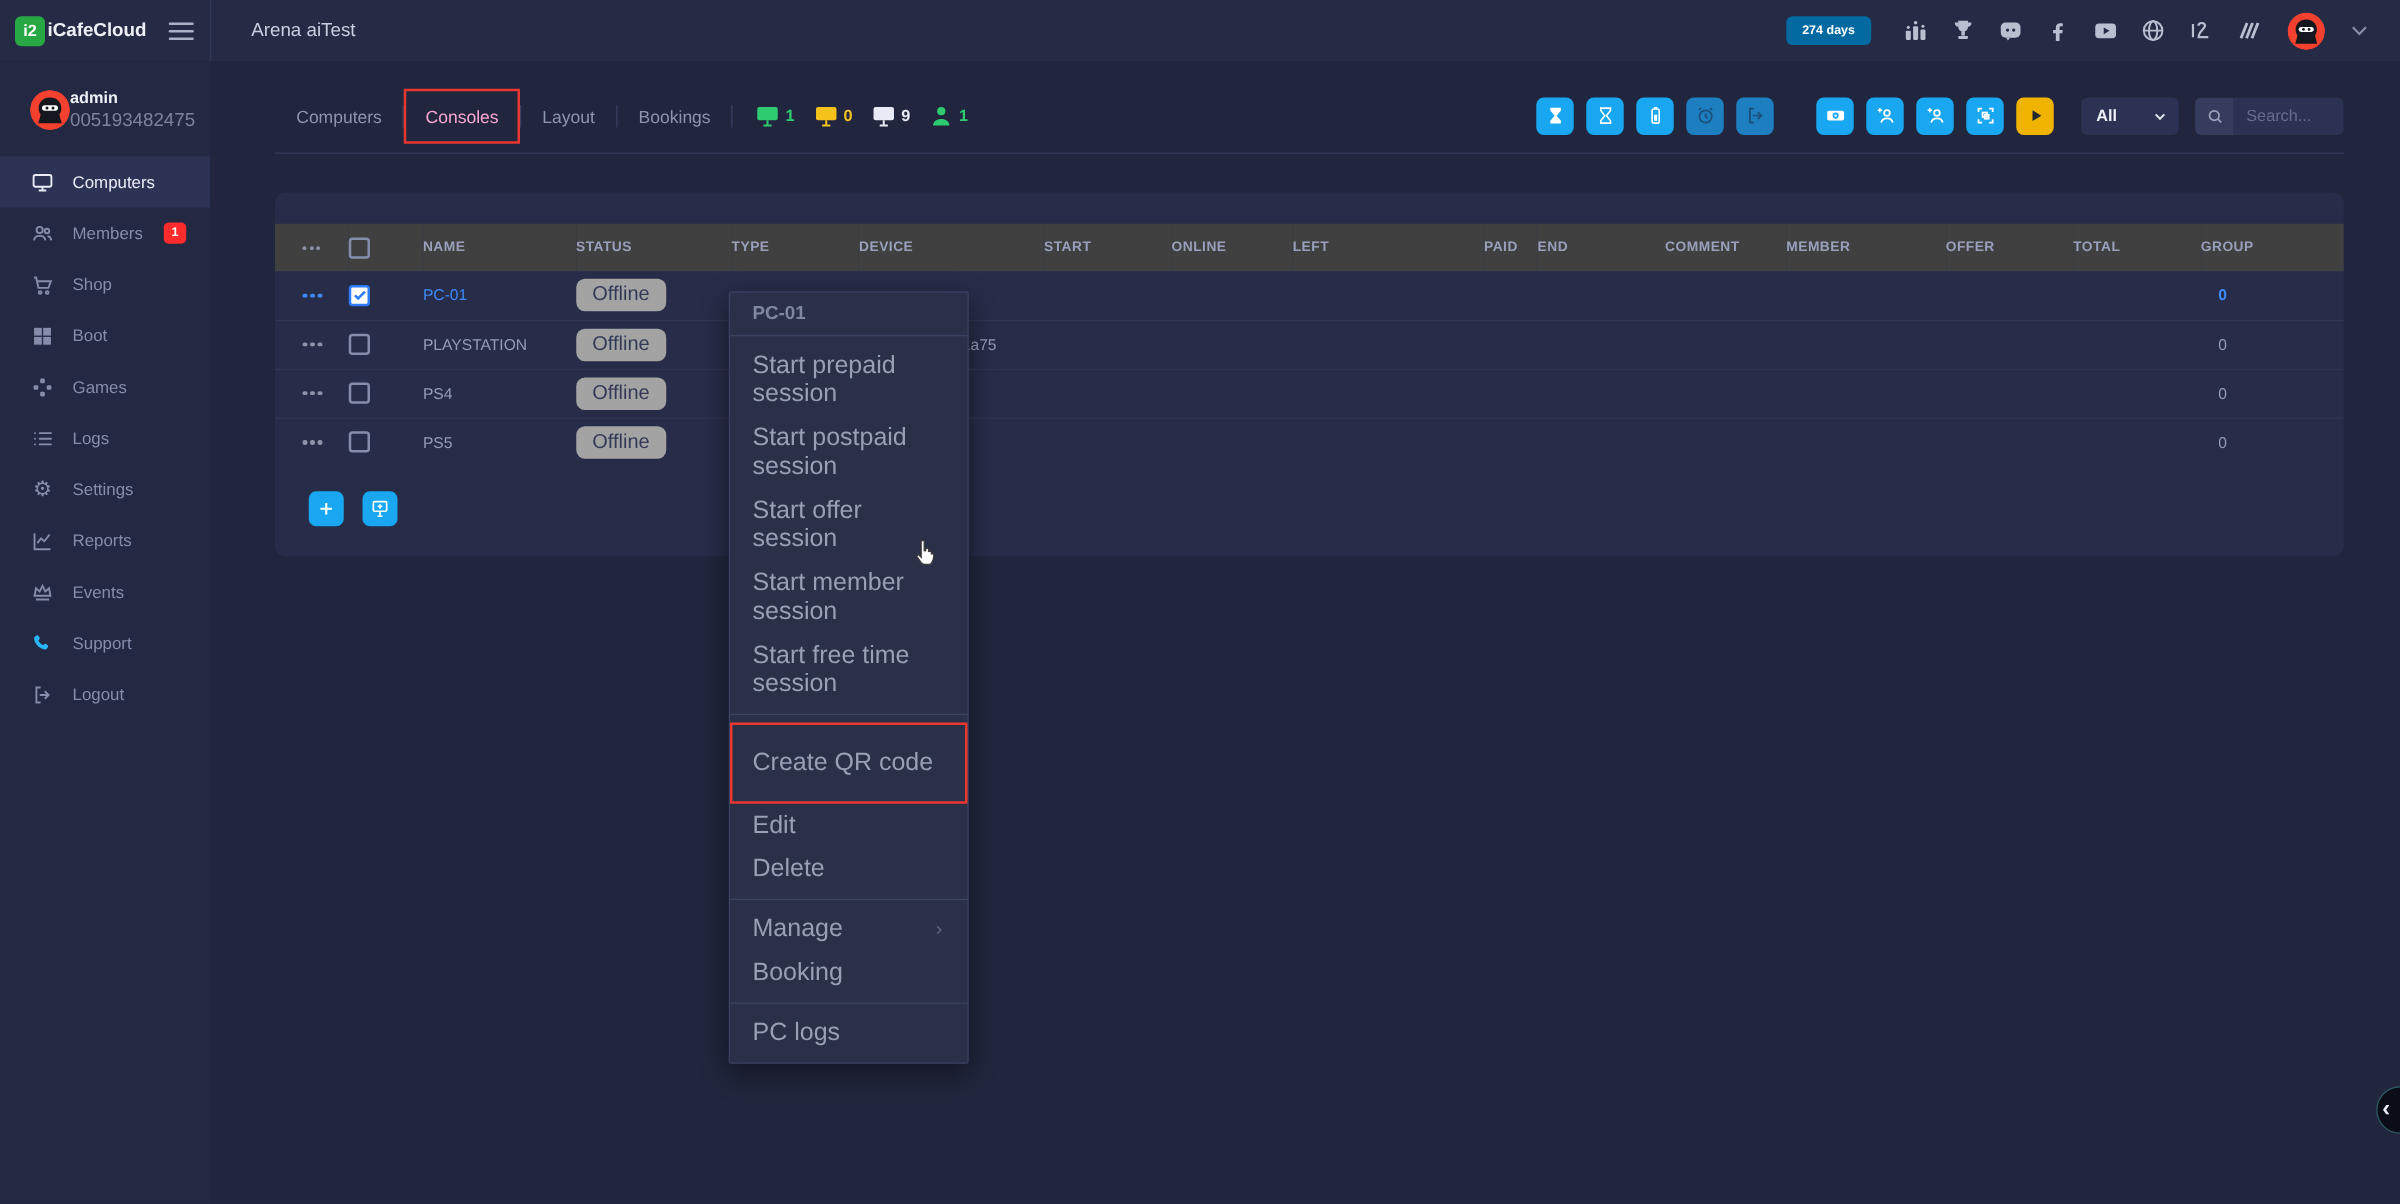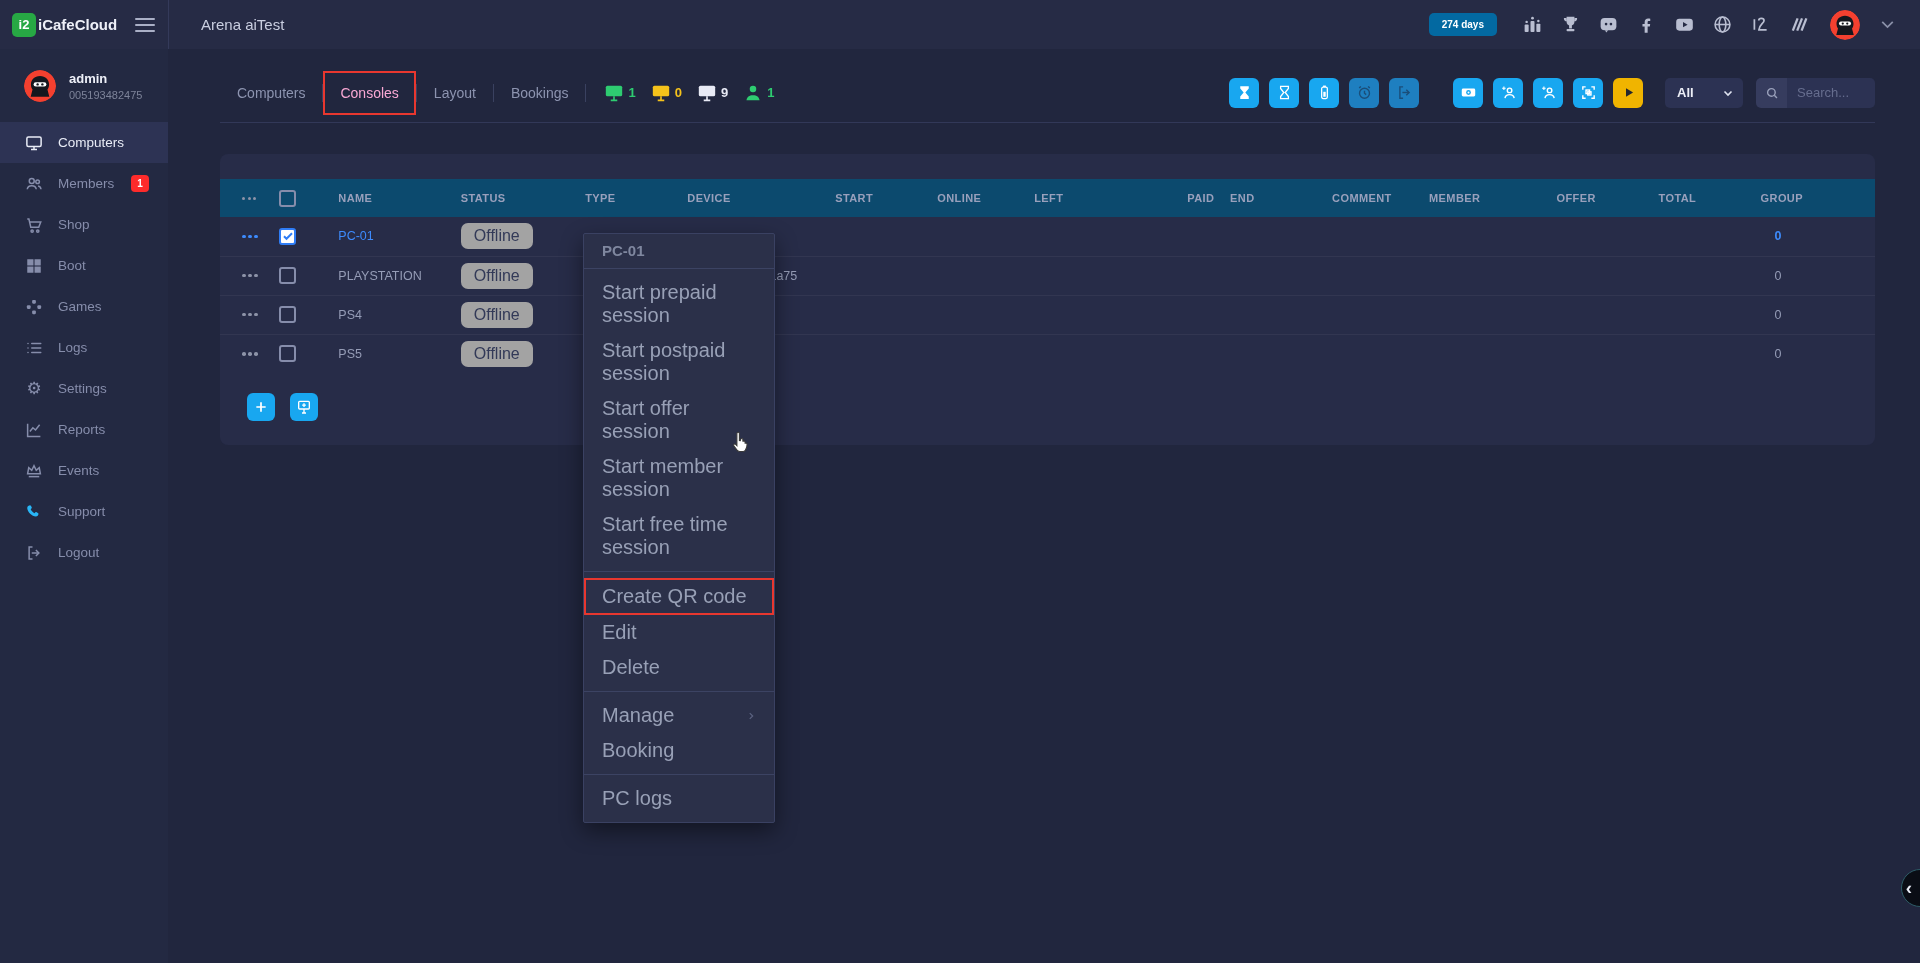--- a/index.html
+++ b/index.html
@@ -25,24 +25,24 @@
   .days-badge { background:#0369a1; color:#fff; font-weight:bold; font-size:10px;
                 padding:6px 13px; border-radius:5px; margin-right:8px; }
   .tb-icon { width:21px; height:21px; color:#b9bed1; display:flex; align-items:center; justify-content:center; }
   .tb-icon svg { width:21px; height:21px; }
   .avatar-sm { width:30px; height:30px; border-radius:50%; overflow:hidden; margin-left:4px; }
   .chev { color:#8a90a8; }
 
   
   .sidebar { position:absolute; top:49px; left:0; width:168px; height:914px;
              background:#232942; z-index:4; }
-  .side-user { display:flex; align-items:center; gap:13px; padding:21px 0 20px 24px; }
+  .side-user { display:flex; align-items:center; padding:21px 0 20px 24px; }
   .side-user .avatar-lg { width:32px; height:32px; border-radius:50%; overflow:hidden; }
   .su-name { color:#eef0f8; font-weight:bold; font-size:13px; }
-  .su-id { color:#7d8399; font-size:11px; margin-top:3px; }
+  .su-id { color:#7d8399; font-size:15px; margin-top:3px; }
   .nav-item { height:41px; display:flex; align-items:center; gap:15px; padding-left:25px;
               color:#868dab; font-size:13.5px; cursor:pointer; }
   .nav-item svg { width:18px; height:18px; flex:none; }
   .nav-item.active { background:#2d3354; color:#e9ecf6; }
   .nav-item.active svg { color:#e9ecf6; }
   .nav-gear { font-size:17px; line-height:18px; width:18px; text-align:center; }
   .nav-badge { background:#fd2b2b; color:#fff; font-size:10px; font-weight:bold;
                border-radius:4px; padding:3px 6px; margin-left:2px; }
   .icon-accent { color:#29b6f6 !important; }
 
@@ -77,21 +77,21 @@
                       justify-content:center; color:#9aa1bb; }
   .search-icon-cell svg { width:14px; height:14px; }
   .searchbox input { width:88px; background:#2c3253; border:none; outline:none;
                      color:#c9cee0; font-size:13px; padding:0 10px;
                      font-family:"Liberation Sans", sans-serif; }
   .searchbox input::placeholder { color:#666d8e; }
 
   
   .card { margin-top:31px; background:#272c48; border-radius:8px; padding:25px 0 24px 0; }
   table { width:100%; border-collapse:collapse; table-layout:fixed; }
-  th { background:#0c4a6e; height:38px; font-size:11px; color:#99a0bc; text-align:left;
+  th { background:#404040; height:38px; font-size:11px; color:#99a0bc; text-align:left;
        letter-spacing:.4px; font-weight:bold; }
   td { height:39px; font-size:12.5px; color:#959cb6; border-bottom:1px solid rgba(255,255,255,.05); }
   tbody tr:last-child td { border-bottom:none; }
   .dots { display:flex; gap:2.5px; cursor:pointer; padding-left:22px; }
   .dots i { width:3.5px; height:3.5px; border-radius:50%; background:#8d93a8; }
   .dots.blue i { background:#3d8bfd; }
   th .dots i { width:3px; height:3px; }
   .cbx { width:17px; height:17px; border:2px solid #868dab; border-radius:3px; cursor:pointer; }
   .cbx.checked { border-color:#2f7df6; background:#fff; display:flex; align-items:center;
                  justify-content:center; color:#2f7df6; }
@@ -109,21 +109,21 @@
   .add-btn svg { width:16px; height:16px; }
 
   
   .ctx-menu { position:absolute; left:583px; top:233px; width:192px; background:#2b3049;
               border:1px solid #3a4162; box-shadow:0 8px 22px rgba(0,0,0,.45); z-index:20;
               border-radius:2px; }
   .ctx-header { padding:8px 18px 9px; color:#7f879f; font-weight:bold; font-size:15px; }
   .ctx-group { border-top:1px solid #3c4363; padding:6px 0; }
   .ctx-item { padding:6px 18px; font-size:20px; color:#98a0b6; cursor:pointer;
               display:flex; align-items:center; justify-content:space-between; }
-  .ctx-item.annotated-item { border:2px solid #e8372f; padding:5px 16px; }
+  .ctx-item.annotated-item { border:2px solid #e8372f; padding:19px 16px; }
   .ctx-item svg { width:10px; height:10px; color:#5b6280; }
 
   
   .cursor { position:absolute; left:729px; top:430px; z-index:30; pointer-events:none; }
   .edge-fab { position:absolute; left:1901px; top:869px; width:38px; height:38px;
               border-radius:50%; background:#0a0d15; border:1px solid #2d5c66; z-index:15;
               display:flex; align-items:center; justify-content:center; cursor:pointer; }
   .edge-fab span { color:#e9ecf6; font-size:19px; margin-left:-22px; font-weight:bold; }
 </style>
 </head>

